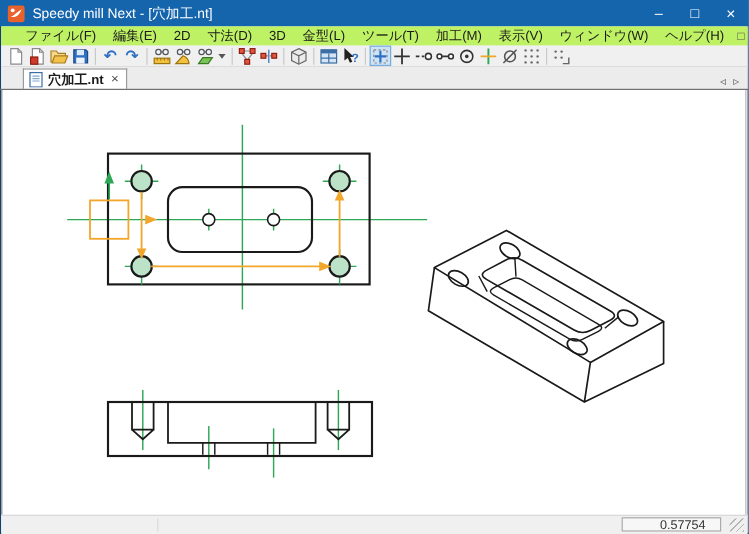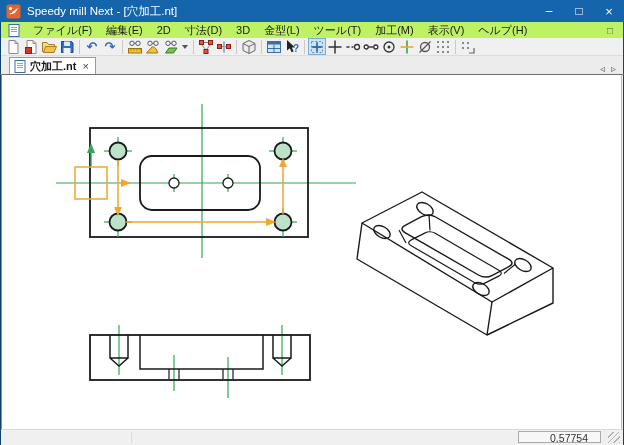--- a/index.html
+++ b/index.html
@@ -20,21 +20,21 @@
   .mdi-btns span{padding:0 4px;font-size:10px;}
   
   .toolbar{position:absolute;left:1px;top:38px;width:622px;height:18px;background:#f0f0f0;border-bottom:1px solid #dcdcdc;display:flex;align-items:center;padding-left:3px;box-sizing:border-box;}
   .tbtn{width:18px;height:17px;display:flex;align-items:center;justify-content:center;flex:0 0 auto;border:1px solid transparent;box-sizing:border-box;}
   .tbtn.active{background:#cde4f7;border:1px solid #78aede;}
   .tbtn .glyph{font-size:13px;font-weight:bold;color:#2f6fc1;line-height:1;}
   .tsep{width:1px;height:14px;background:#c9c9c9;margin:0 3px;flex:0 0 auto;}
   .drop{width:0;height:0;border-left:3px solid transparent;border-right:3px solid transparent;border-top:4px solid #555;margin:0 2px;}
   
   .tabbar{position:absolute;left:1px;top:56px;width:622px;height:18px;background:#ececec;display:flex;align-items:flex-end;}
-  .tab{margin-left:8px;height:17px;background:#fff;border:1px solid #9a9a9a;border-bottom:none;display:flex;align-items:center;padding:0 6px 0 4px;box-sizing:border-box;}
+  .tab{margin-left:18px;height:17px;background:#fff;border:1px solid #9a9a9a;border-bottom:none;display:flex;align-items:center;padding:0 6px 0 4px;box-sizing:border-box;}
   .tab .lbl{font-weight:bold;margin:0 6px 0 4px;font-size:11px;}
   .tab .x{color:#444;font-size:11px;}
   .tabscroll{margin-left:auto;display:flex;align-items:center;color:#666;padding-right:4px;}
   .tabscroll span{padding:0 3px;font-size:10px;}
   .tabsep{position:absolute;left:0;top:74px;width:624px;height:1px;background:#707070;}
   
   .canvas-wrap{position:absolute;left:1px;top:75px;width:621px;height:354px;background:#fff;border-left:1px solid #8a8a8a;border-right:1px solid #bbb;box-sizing:border-box;}
   .canvas-wrap svg{display:block;}
   
   .statusbar{position:absolute;left:1px;top:429px;width:622px;height:15px;background:#f0f0f0;border-top:1px solid #d9d9d9;}
@@ -68,20 +68,21 @@
     </svg>
     <span class="menu-item">ファイル(F)</span>
     <span class="menu-item">編集(E)</span>
     <span class="menu-item">2D</span>
     <span class="menu-item">寸法(D)</span>
     <span class="menu-item">3D</span>
     <span class="menu-item">金型(L)</span>
     <span class="menu-item">ツール(T)</span>
     <span class="menu-item">加工(M)</span>
     <span class="menu-item">表示(V)</span>
+    <span class="menu-item">ウィンドウ(W)</span>
     <span class="menu-item">ヘルプ(H)</span>
     <div class="mdi-btns">
       <span>□</span>
 
     </div>
   </div>
 
   <div class="toolbar">
     <div class="tbtn">
       <svg width="16" height="16">

